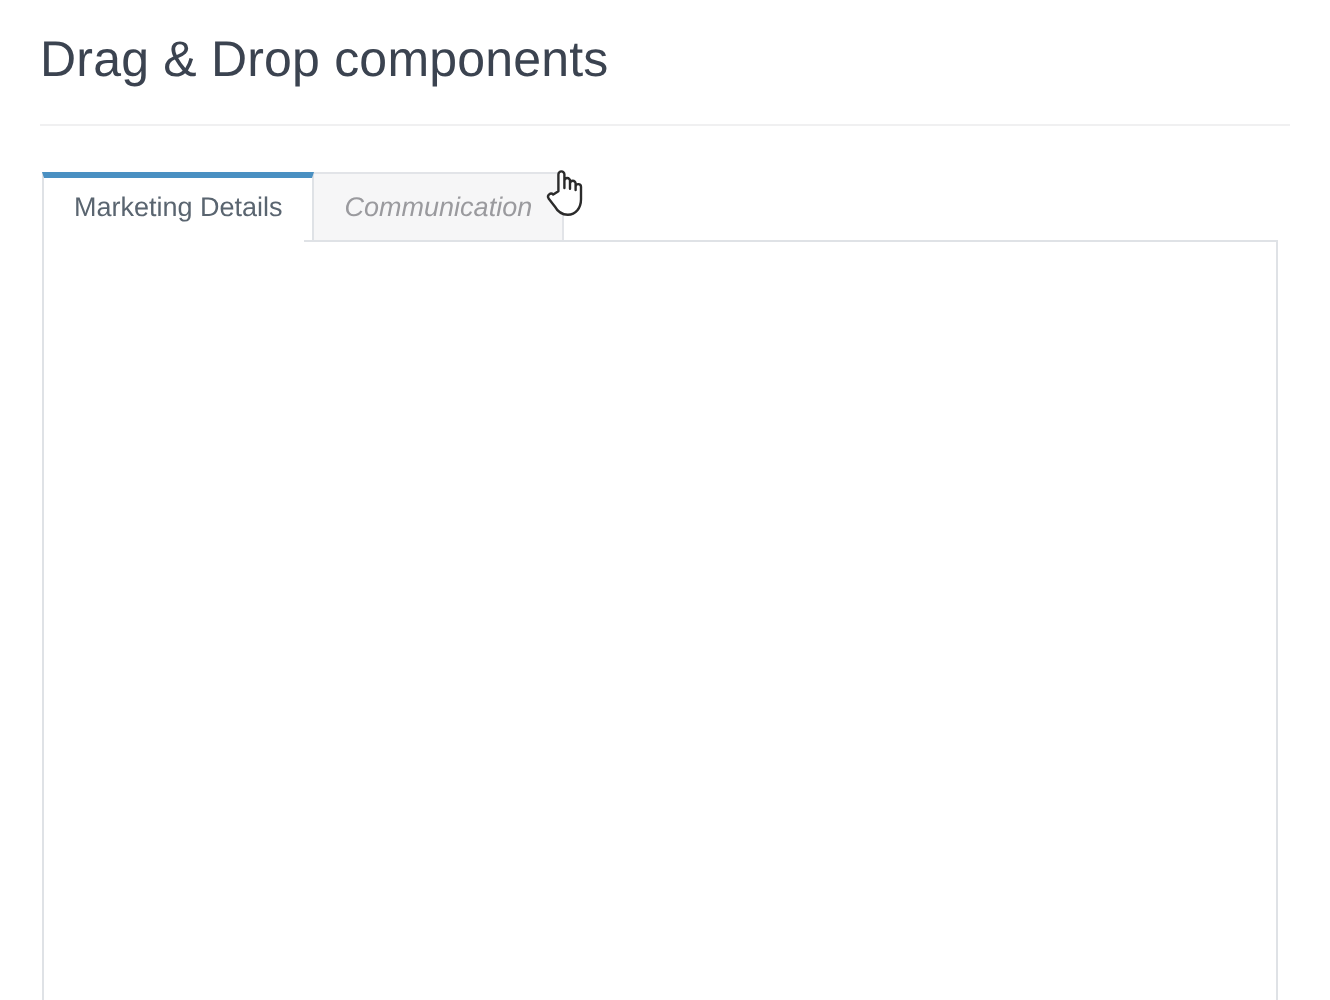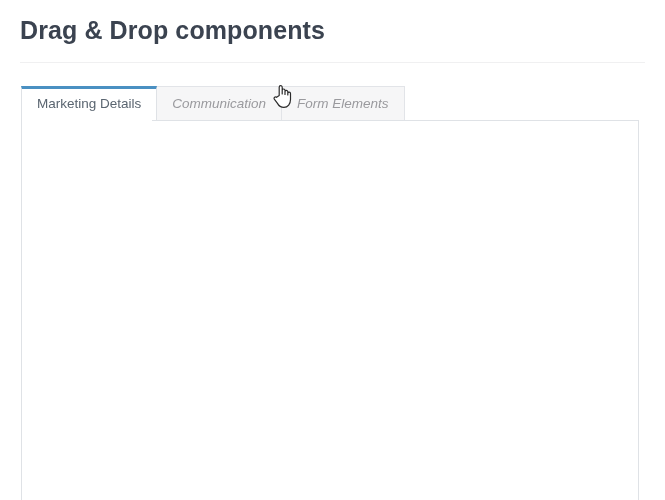--- a/index.html
+++ b/index.html
@@ -14,21 +14,21 @@
     overflow: hidden;
     position: relative;
   }
 
   
   .page-title {
     position: absolute;
     left: 20px;
     top: 16px;
     font-size: 25px;
-    font-weight: 700;
+    font-weight: 400;
     color: #3b4350;
     letter-spacing: 0.1px;
     white-space: nowrap;
   }
   .title-divider {
     position: absolute;
     left: 20px;
     top: 62px;
     width: 625px;
     height: 1px;
@@ -188,23 +188,20 @@
 
 <div class="panel"></div>
 
 <div class="tabs">
   <div class="tab active">
     <span>Marketing Details</span>
   </div>
   <div class="tab">
     <span>Communication</span>
   </div>
-  <div class="tab">
-    <span>Form Elements</span>
-  </div>
 </div>
 <div class="tab-notch"></div>
 
 <div class="form">
 
   <div class="row" style="top:46px;">
     <div class="lbl">Full Name</div>
     <div class="ctrl">
       <input class="field has-icon" type="text" placeholder="Full Name" style="">
       <span class="field-icon">

